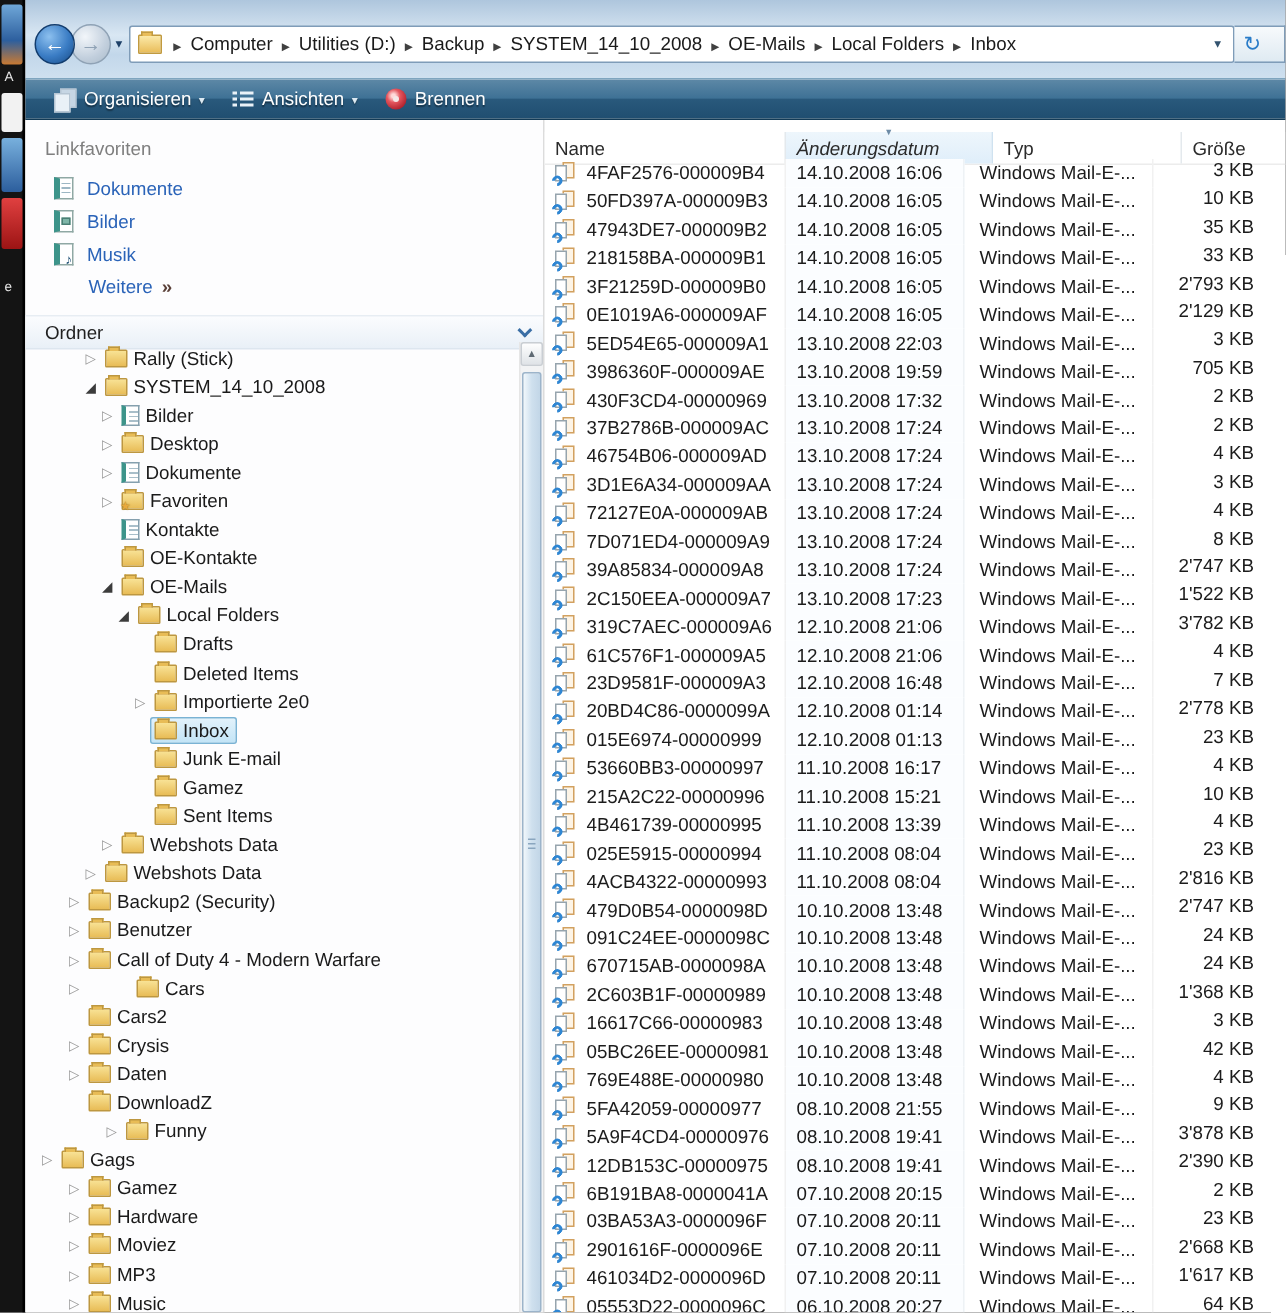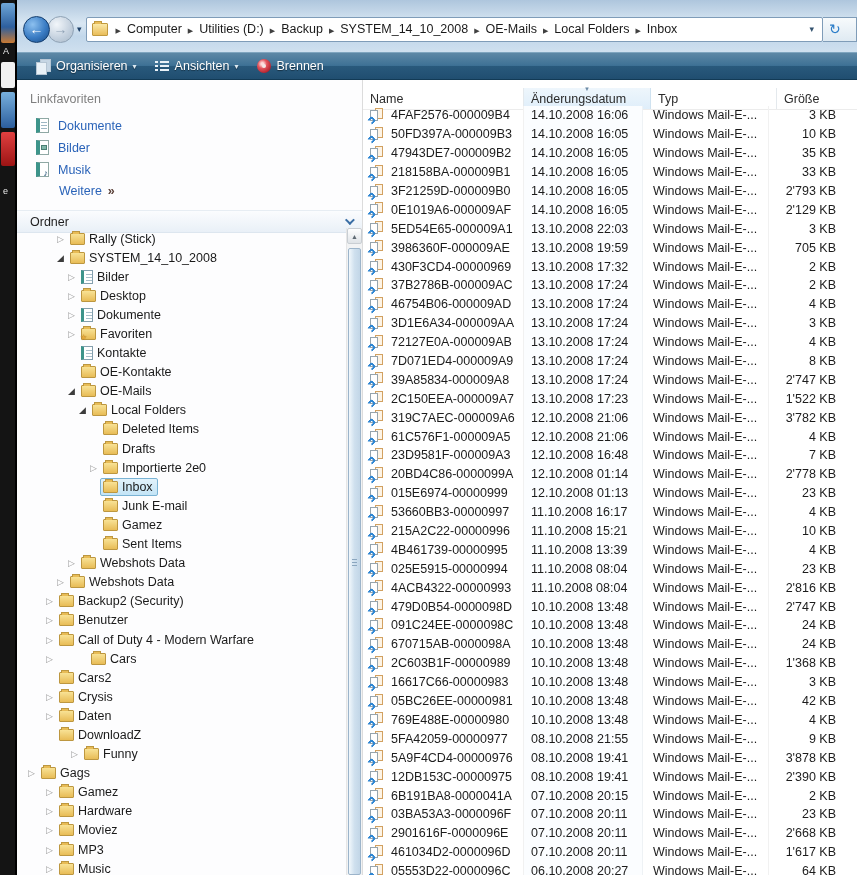--- a/index.html
+++ b/index.html
@@ -83,27 +83,27 @@
   .tree-scroll{position:absolute;top:148px;right:0;bottom:0;width:16px;background:#f2f3f4;border-left:1px solid #e6e6e6;}
   .sb-up{height:16px;background:linear-gradient(#fefefe,#dfe3e7);border:1px solid #c9ced3;border-radius:2px;font-size:7px;color:#5f6a73;display:flex;align-items:center;justify-content:center;}
   .sb-thumb{position:absolute;left:1px;right:1px;top:20px;bottom:0;background:linear-gradient(90deg,#f2f8fc,#cfe0ee 50%,#c2d6e7);border:1px solid #9cb4ca;border-radius:2px;}
   .sb-thumb::after{content:"";position:absolute;left:3px;right:3px;top:50%;height:1px;background:#8aa6bf;box-shadow:0 -3px 0 #8aa6bf,0 3px 0 #8aa6bf;}
 
   
   .filelist{flex:1;position:relative;overflow:hidden;font-size:12.5px;}
   .fl-header{position:absolute;top:8px;left:0;right:0;height:22px;display:flex;background:#fff;border-bottom:1px solid #ececec;color:#2b2b2b;}
   .hcell{display:flex;align-items:center;padding-left:7px;border-right:1px solid #e4e9ed;position:relative;}
   .h-name{width:161px;}
-  .h-date{width:127px;background:linear-gradient(#eef6fc,#dfeefa);border-right:1px solid #cfe2f0;}
+  .h-date{width:138px;background:linear-gradient(#eef6fc,#dfeefa);border-right:1px solid #cfe2f0;font-style:italic;}
   .h-typ{width:126px;}
   .h-size{flex:1;border-right:none;}
   .sort-glyph{position:absolute;top:-2px;left:50%;transform:translateX(-50%);font-size:6px;color:#6d8ba6;}
 
   .fl-rows{position:absolute;top:26px;left:0;right:0;bottom:0;overflow:hidden;}
-  .frow{height:18.9px;display:flex;align-items:center;color:#1c1c1c;}
+  .frow{height:18.9px;display:flex;color:#1c1c1c;}
   .c-name{width:161px;display:flex;align-items:center;gap:6px;padding-left:6px;overflow:hidden;white-space:nowrap;align-self:stretch;border-right:1px solid #f1f1f1;}
   .c-date{width:119px;padding-left:7px;align-self:stretch;display:flex;align-items:center;background:#fbfdff;border-right:1px solid #eef2f5;}
   .c-typ{width:126px;padding-left:10px;align-self:stretch;display:flex;align-items:center;border-right:1px solid #f1f1f1;white-space:nowrap;overflow:hidden;}
   .c-size{flex:1;text-align:right;padding-right:21px;}
 
   .mail-icon{width:16px;height:15px;position:relative;flex:0 0 auto;}
   .mi-back{position:absolute;left:6px;top:0;width:8px;height:11px;background:#fdf4e6;border:1px solid #d2a160;}
   .mi-front{position:absolute;left:1px;top:2px;width:8px;height:11px;background:#fff;border:1px solid #96a4ad;}
   .mi-arrow{position:absolute;left:-1px;bottom:-1px;width:7px;height:7px;border:2px solid #2e86d3;border-radius:50%;border-bottom-color:transparent;transform:rotate(45deg);}
 </style>
@@ -252,28 +252,28 @@
     <span class="tw expanded"></span>
     <span class="node-box">
       <span class="ticon t-folder"></span>
       <span class="tlabel">Local Folders</span>
     </span>
   </div>
           <div class="tree-row" style="padding-left: 70px;">
     <span class="tw none"></span>
     <span class="node-box">
       <span class="ticon t-folder"></span>
-      <span class="tlabel">Deleted Items</span>
+      <span class="tlabel">Drafts</span>
     </span>
   </div>
           <div class="tree-row" style="padding-left: 70px;">
     <span class="tw none"></span>
     <span class="node-box">
       <span class="ticon t-folder"></span>
-      <span class="tlabel">Drafts</span>
+      <span class="tlabel">Deleted Items</span>
     </span>
   </div>
           <div class="tree-row" style="padding-left: 70px;">
     <span class="tw collapsed"></span>
     <span class="node-box">
       <span class="ticon t-folder"></span>
       <span class="tlabel">Importierte 2e0</span>
     </span>
   </div>
           <div class="tree-row" style="padding-left: 70px;">

